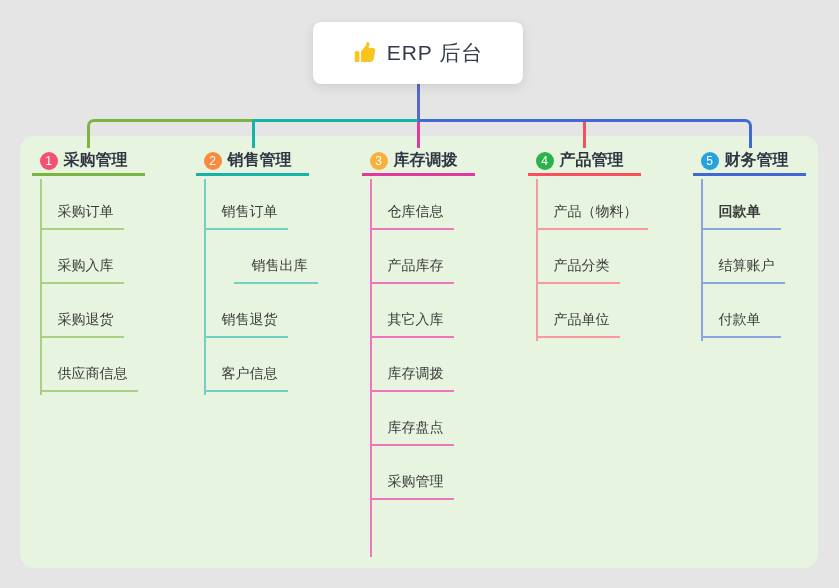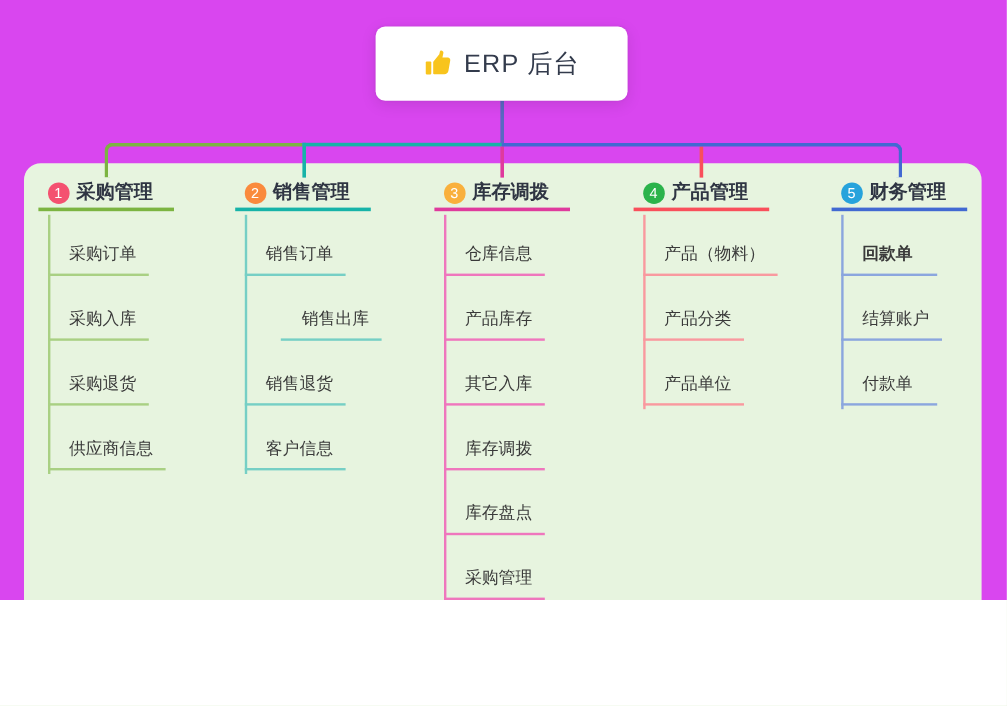--- a/index.html
+++ b/index.html
@@ -1,17 +1,17 @@
 <!DOCTYPE html>
 <html><head>
 <meta charset="utf-8">
 <style>
   * { margin:0; padding:0; box-sizing:border-box; }
   body { font-family: "Liberation Sans", "DejaVu Sans", sans-serif; background:#fff; }
-  .canvas { position:relative; width:839px; height:500px; background:#d946ef; overflow:hidden; }
+  .canvas { position:relative; width:839px; height:588px; background:#e5e5e5; overflow:hidden; }
 
   .panel { position:absolute; left:20px; top:136px; width:798px; height:432px; border-radius:14px; }
 
   .root-card {
     position:absolute; left:313px; top:22px; width:210px; height:62px;
     background:#ffffff; border-radius:8px;
     box-shadow:0 3px 12px rgba(0,0,0,0.10), 0 0 2px rgba(0,0,0,0.05);
     display:flex; align-items:center; justify-content:center; gap:10px;
     z-index:5;
   }

